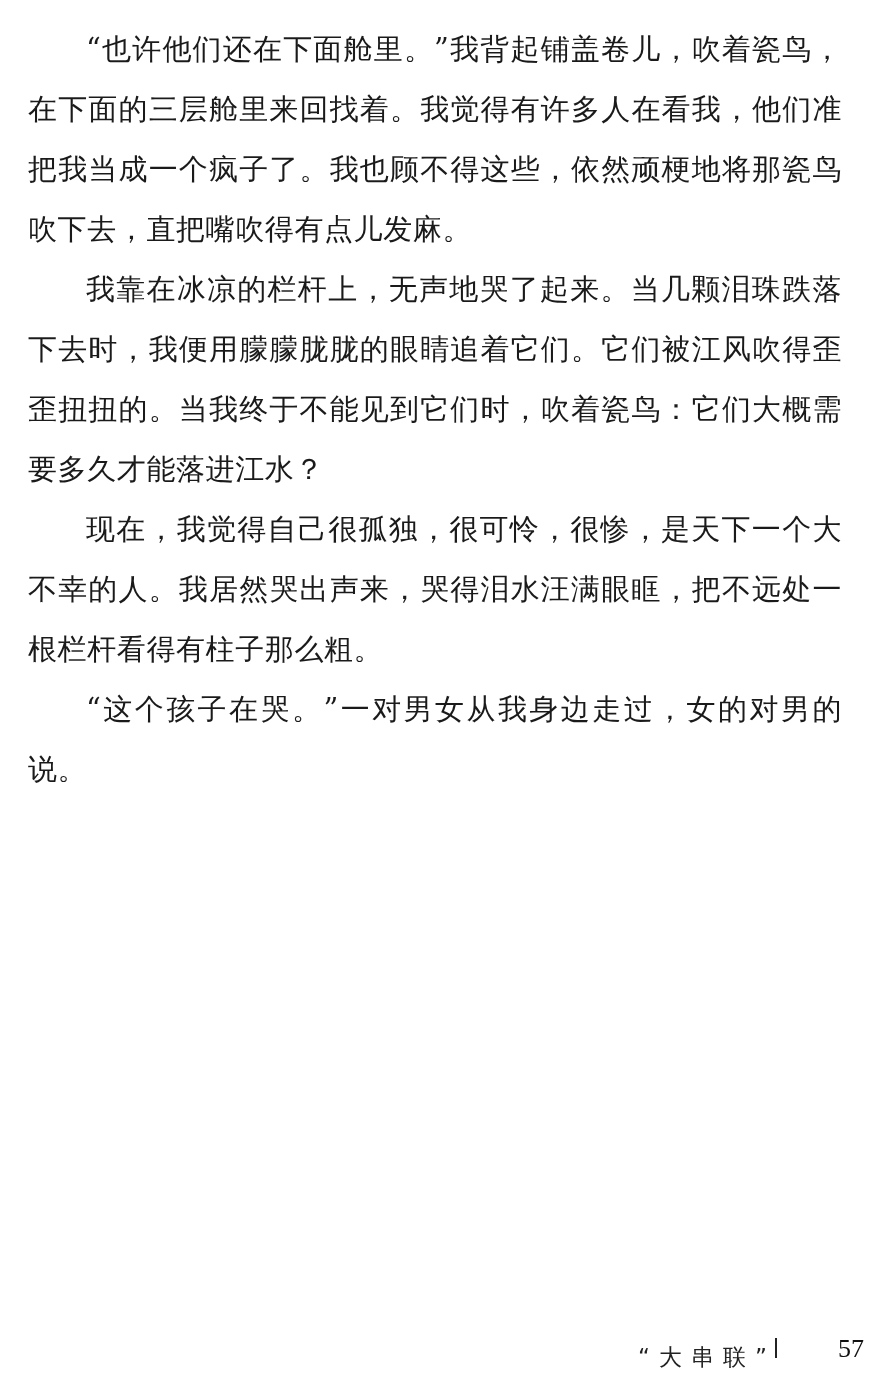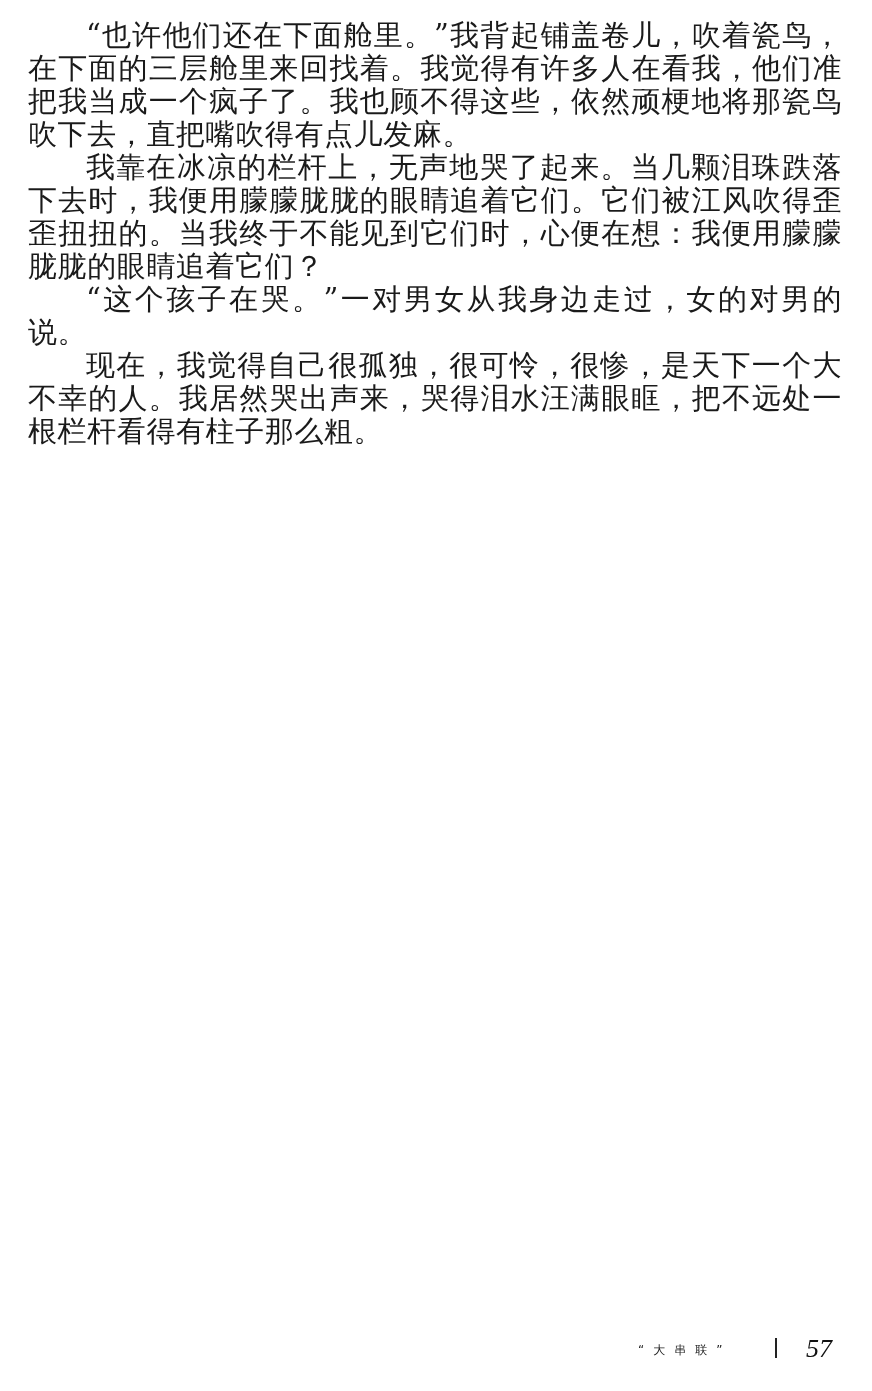--- a/index.html
+++ b/index.html
@@ -17,68 +17,67 @@
     }
     .page {
       position: absolute;
       left: 28px;
       top: 19px;
       width: 814px;
     }
     .para {
       margin: 0;
       font-size: 29px;
-      line-height: 33px;
+      line-height: 60px;
       text-align: justify;
       text-justify: inter-character;
       letter-spacing: 0.6px;
       text-indent: 58px;
       word-break: break-all;
     }
     .footer {
       position: absolute;
       top: 1334px;
       left: 0;
       width: 872px;
       height: 34px;
     }
     .running-title {
       position: absolute;
       left: 638px;
       top: 8px;
       font-family: "DejaVu Sans", "Liberation Sans", sans-serif;
-      font-size: 12px;
+      font-size: 23px;
       letter-spacing: 9px;
       color: #222;
     }
     .divider {
       position: absolute;
       left: 775px;
       top: 4px;
       width: 2px;
       height: 20px;
       background: #222;
     }
     .page-number {
       position: absolute;
-      left: 806px;
+      left: 838px;
       top: 0px;
       font-family: "Liberation Serif", "DejaVu Serif", serif;
-      font-style: italic;
       font-size: 26px;
       color: #111;
     }
   </style>
 </head>
 <body>
 
 <div class="page">
   <p class="para">“也许他们还在下面舱里。”我背起铺盖卷儿，吹着瓷鸟，在下面的三层舱里来回找着。我觉得有许多人在看我，他们准把我当成一个疯子了。我也顾不得这些，依然顽梗地将那瓷鸟吹下去，直把嘴吹得有点儿发麻。</p>
-  <p class="para">我靠在冰凉的栏杆上，无声地哭了起来。当几颗泪珠跌落下去时，我便用朦朦胧胧的眼睛追着它们。它们被江风吹得歪歪扭扭的。当我终于不能见到它们时，心便在想：我便用朦朦胧胧的眼睛追着它们？</p>
+  <p class="para">我靠在冰凉的栏杆上，无声地哭了起来。当几颗泪珠跌落下去时，我便用朦朦胧胧的眼睛追着它们。它们被江风吹得歪歪扭扭的。当我终于不能见到它们时，吹着瓷鸟：它们大概需要多久才能落进江水？</p>
+  <p class="para">现在，我觉得自己很孤独，很可怜，很惨，是天下一个大不幸的人。我居然哭出声来，哭得泪水汪满眼眶，把不远处一根栏杆看得有柱子那么粗。</p>
   <p class="para">“这个孩子在哭。”一对男女从我身边走过，女的对男的说。</p>
-  <p class="para">现在，我觉得自己很孤独，很可怜，很惨，是天下一个大不幸的人。我居然哭出声来，哭得泪水汪满眼眶，把不远处一根栏杆看得有柱子那么粗。</p>
 </div>
 
 <div class="footer">
   <span class="running-title">“大串联”</span>
   <span class="divider"></span>
   <span class="page-number">57</span>
 </div>
 
 </body></html>

